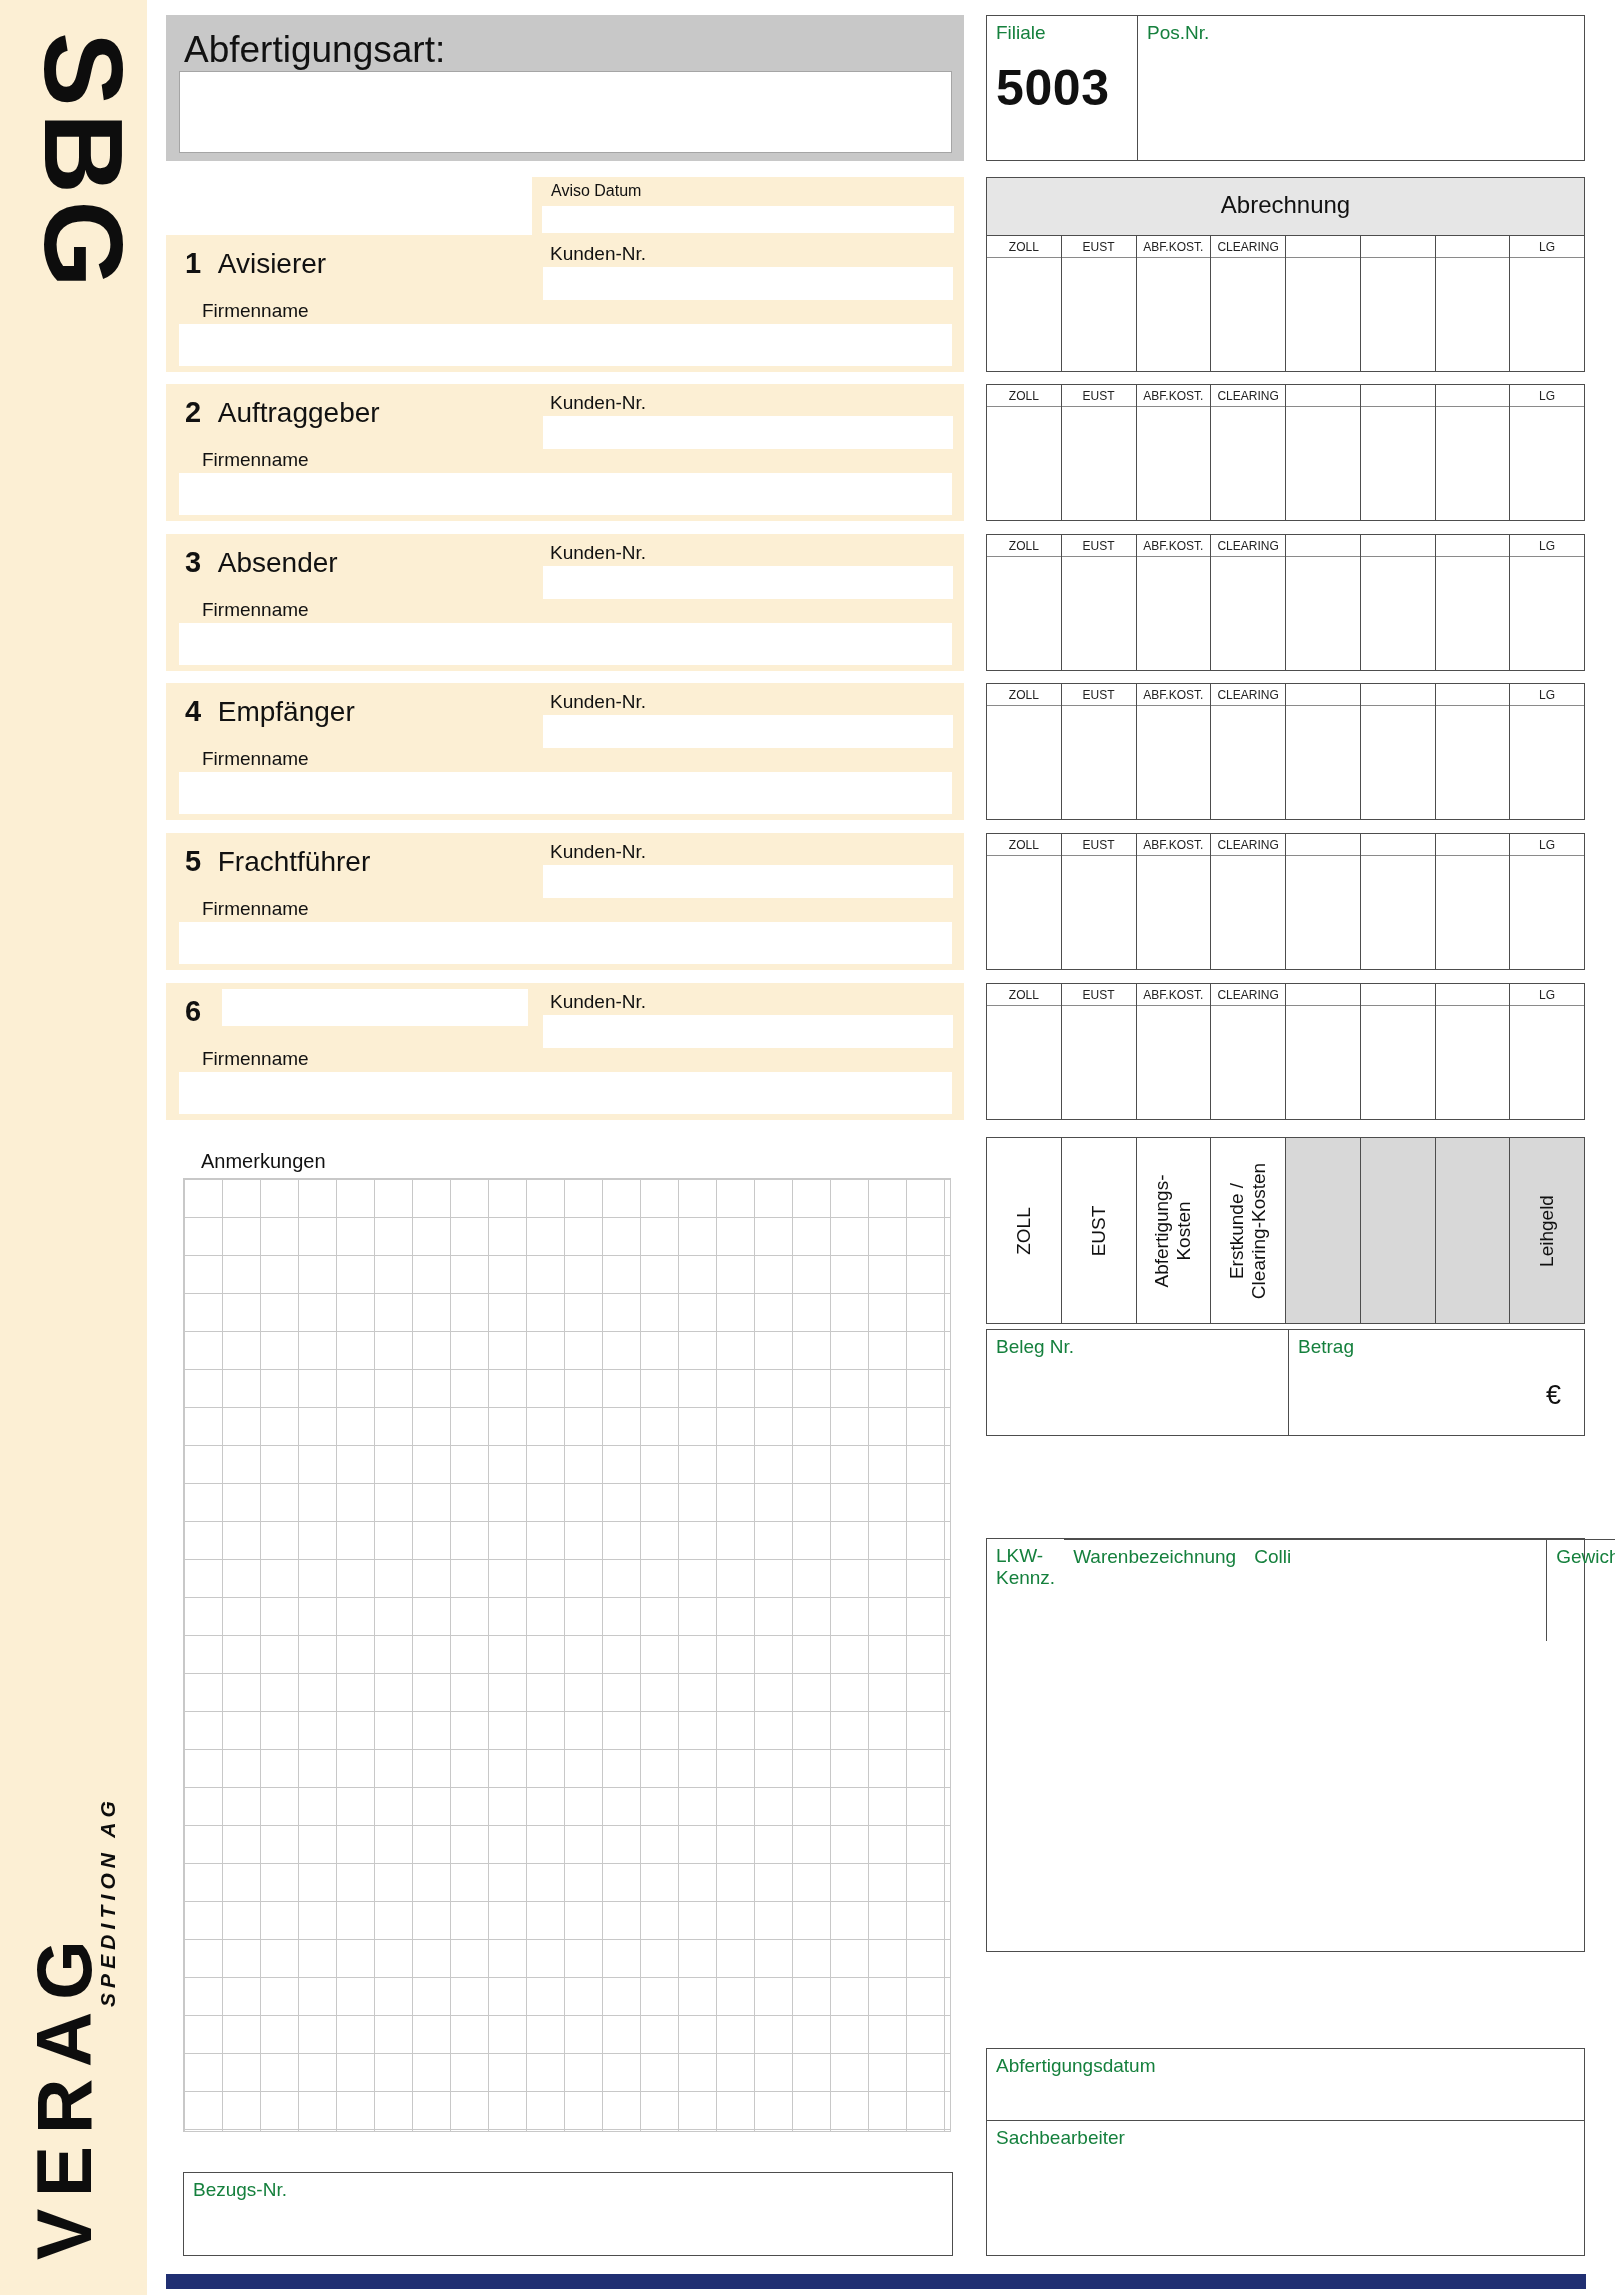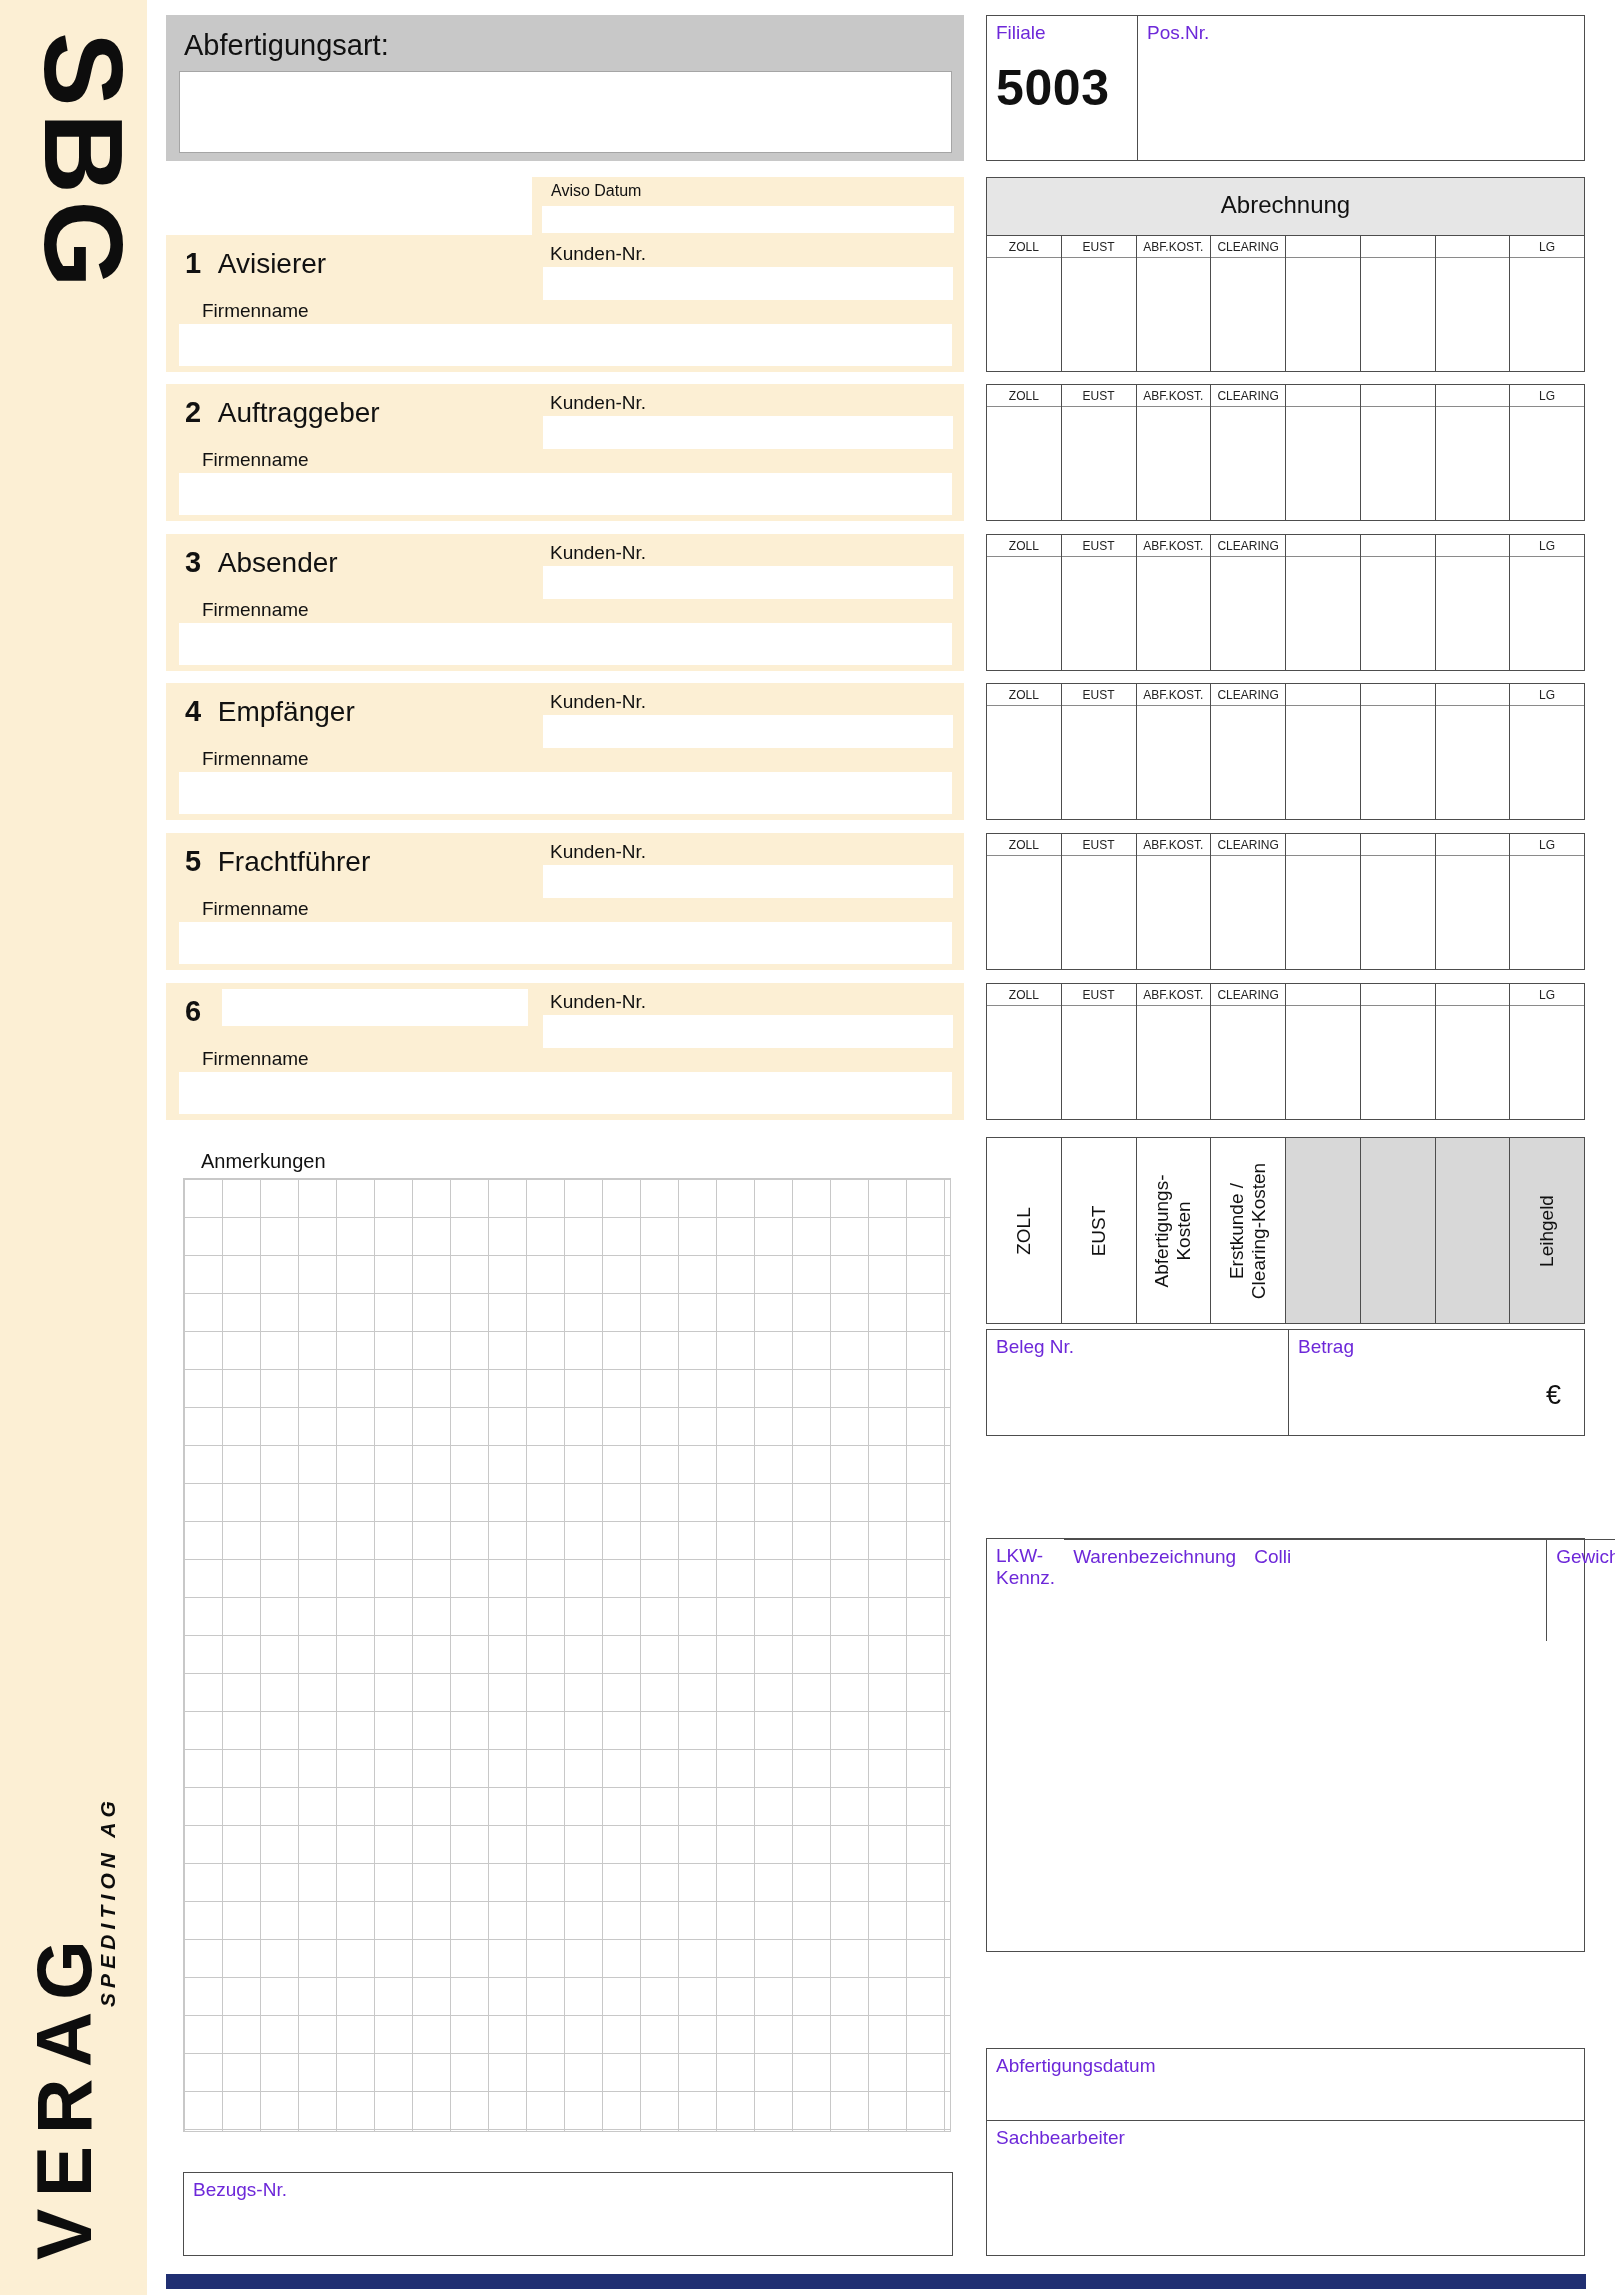--- a/index.html
+++ b/index.html
@@ -28,28 +28,28 @@
   }
   .spedition-text {
     position: absolute; left: 96px; top: 2007px; width: 256px; height: 27px;
     transform: rotate(-90deg); transform-origin: top left;
     font-size: 21px; font-weight: bold; font-style: italic; letter-spacing: 5.1px;
     color: #0d0d0d;
   }
 
   
   .topgray { position: absolute; left: 166px; top: 14.7px; width: 798px; height: 146px; background: #c8c8c8; }
-  .topgray-label { position: absolute; left: 18px; top: 14px; font-size: 29px; color: #111; }
+  .topgray-label { position: absolute; left: 18px; top: 14px; font-size: 37px; color: #111; }
   .topgray-input { position: absolute; left: 13.4px; top: 56px; width: 773px; height: 82px; background: #fff; border: 0.6px solid #a5a5a5; }
 
   
   .filiale-box { position: absolute; left: 986px; top: 14.7px; width: 599px; height: 146px; border: 1.9px solid #4d4d4d; background: #fff; display: flex; }
   .filiale-cell { width: 151px; border-right: 1.9px solid #4d4d4d; position: relative; }
   .posnr-cell { flex: 1; position: relative; }
-  .small-label { font-size: 19px; padding: 6.4px 9px; color: #6d28d9; }
+  .small-label { font-size: 19px; padding: 6.4px 9px; color: #15803d; }
   .filiale-value { font-size: 50px; font-weight: bold; padding: 9px 6.4px 0 9px; letter-spacing: 0.6px; }
 
   
   .aviso { position: absolute; left: 532px; top: 177px; width: 432px; height: 58px; background: #fcefd4; }
   .aviso-label { position: absolute; left: 19px; top: 5.1px; font-size: 16px; }
   .aviso-field { position: absolute; left: 10.2px; top: 29px; width: 412px; height: 27px; background: #fff; }
 
   
   .abr-header {
     position: absolute; left: 986px; top: 177px; width: 599px; height: 75px;

